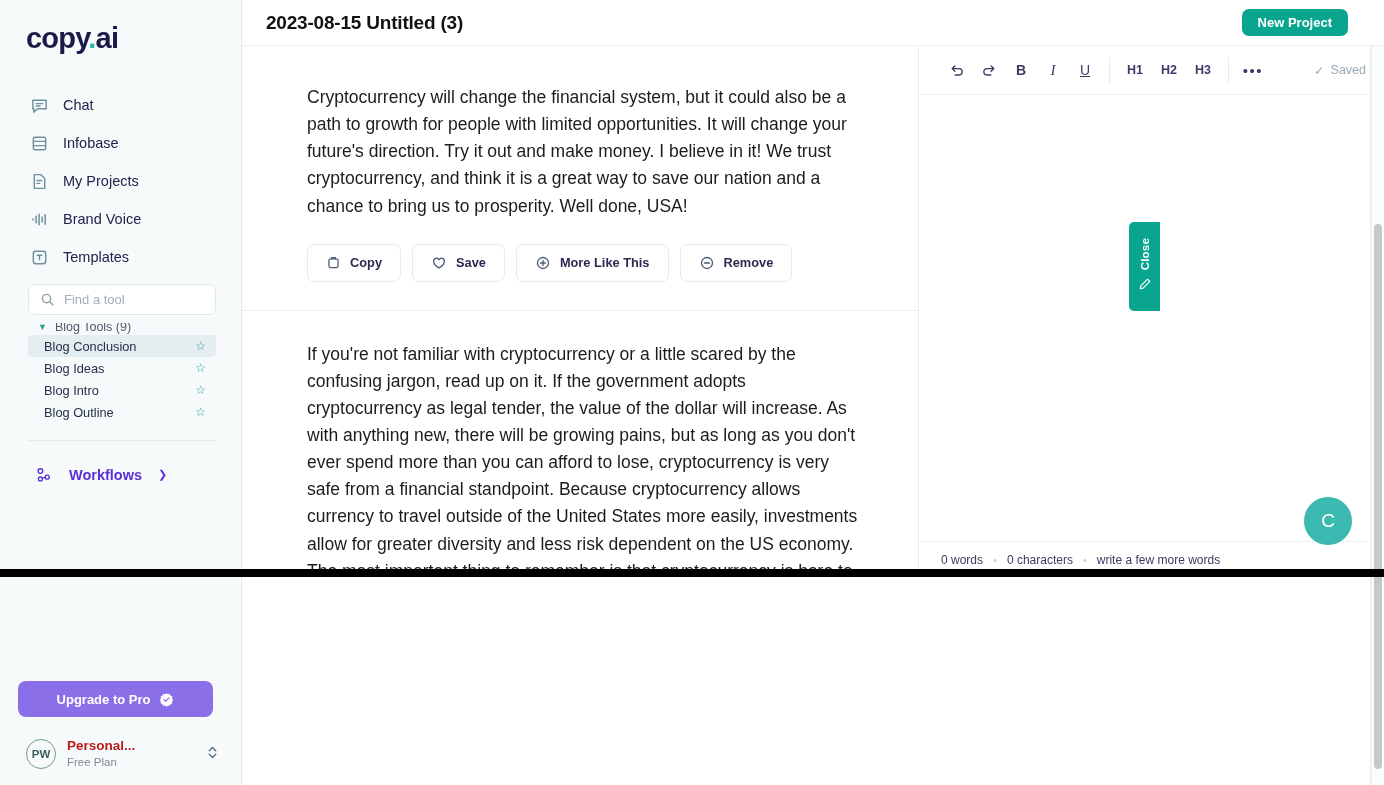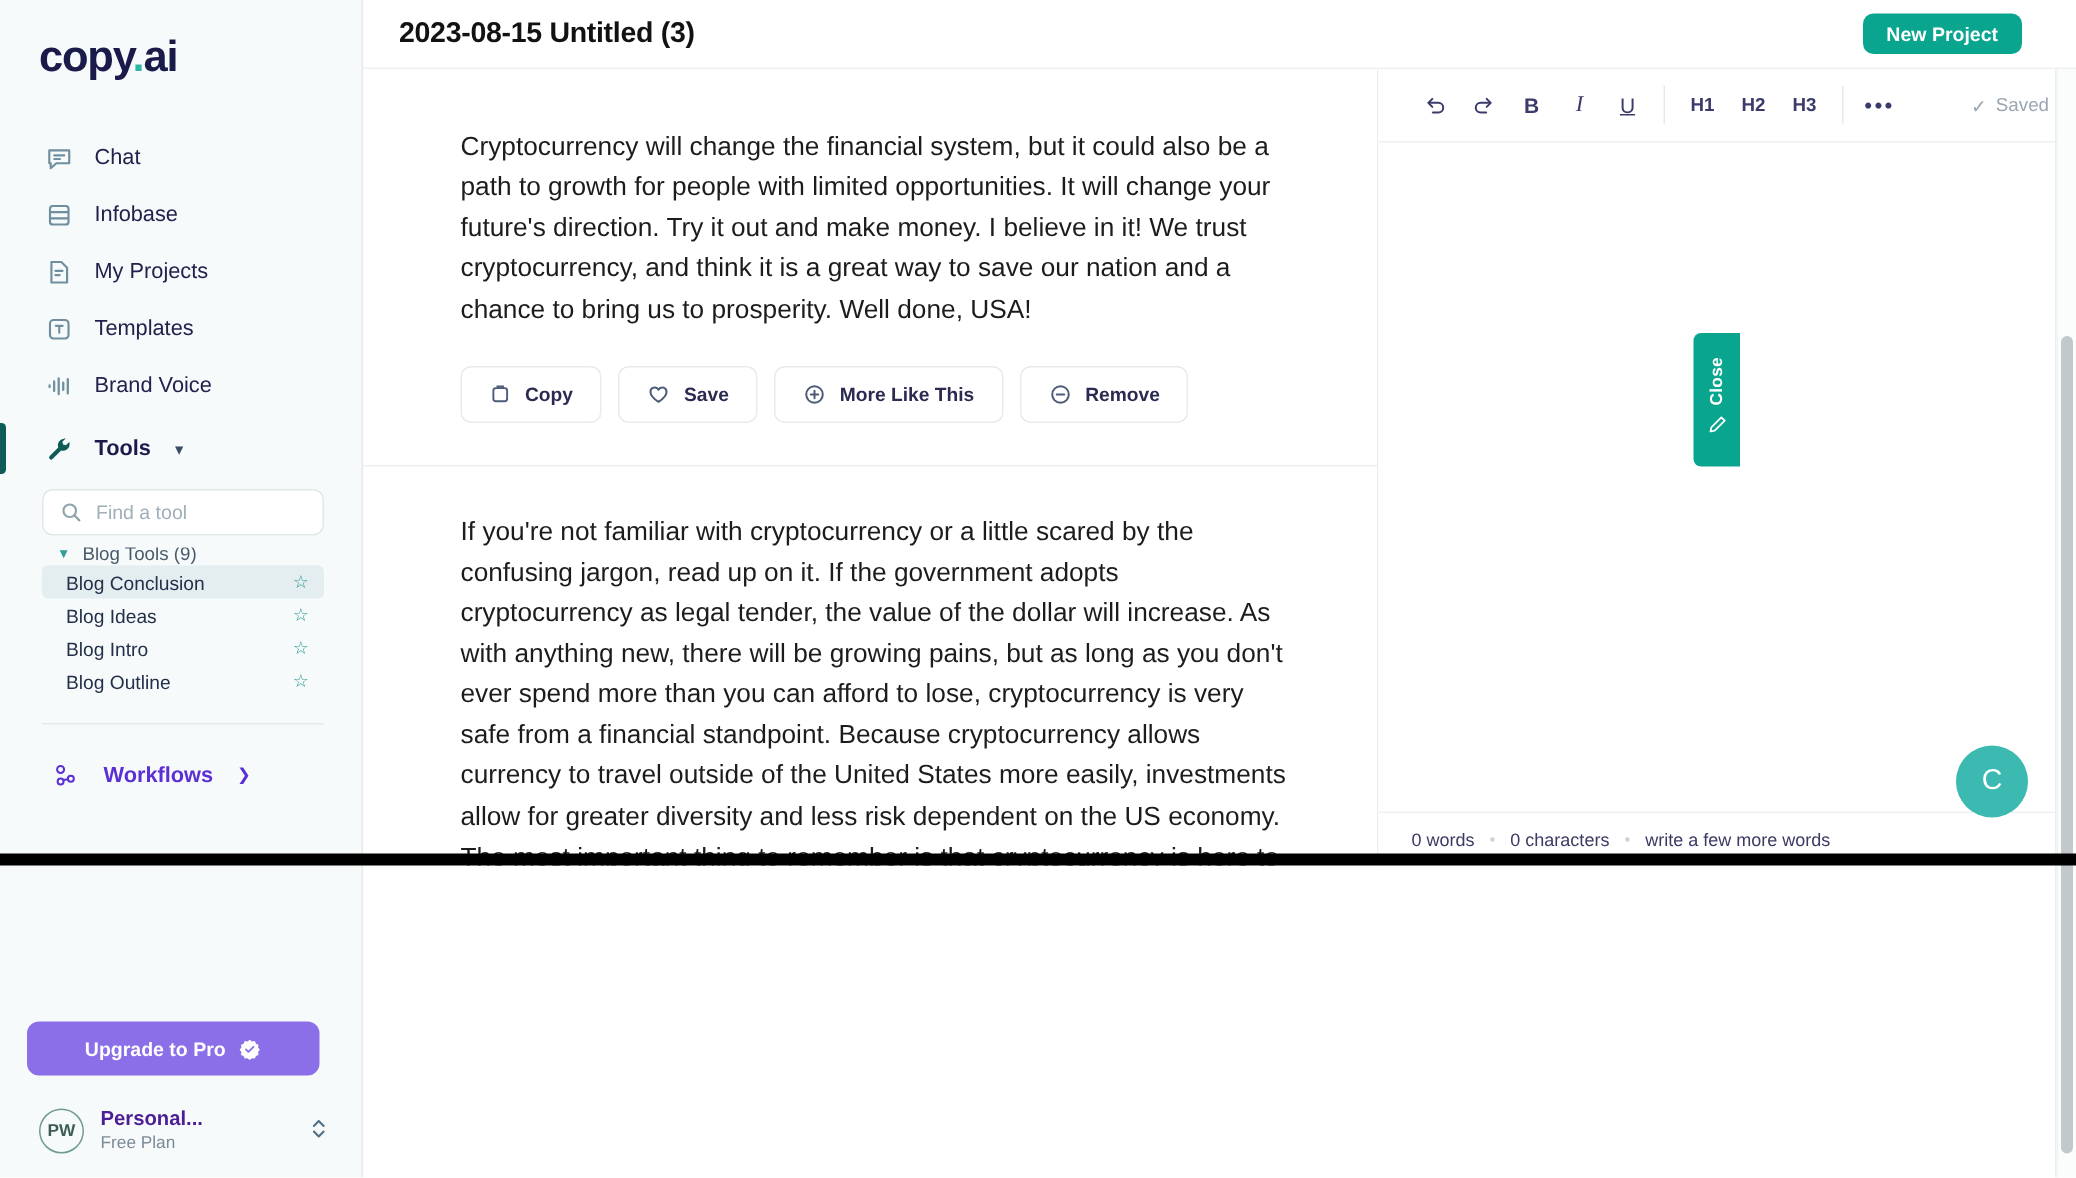--- a/index.html
+++ b/index.html
@@ -99,21 +99,21 @@
     display:flex; align-items:center; gap:11px;
     padding: 0 22px 0 26px; height:46px; cursor:pointer;
   }
   .avatar {
     width:30px; height:30px; border-radius:50%;
     border:1.4px solid #6f9a92; color:#3c5c58;
     display:flex; align-items:center; justify-content:center;
     font-size:11.5px; font-weight:600; flex:0 0 30px;
   }
   .profile-text { line-height:1.25; }
-  .profile-name { font-size:13.5px; font-weight:700; color:#4c1d95; }
+  .profile-name { font-size:13.5px; font-weight:700; color:#b91c1c; }
   .profile-plan { font-size:11.5px; color:#7b8b98; }
   .updown { margin-left:auto; color:#4f6f86; font-size:13px; }
 
   
   .main { flex:1; display:flex; flex-direction:column; min-width:0; position:relative;}
   .topbar {
     height:46px; display:flex; align-items:center;
     padding: 0 36px 0 24px; border-bottom:1px solid #edf1f2; background:#fff;
     flex:0 0 46px;
   }
@@ -265,47 +265,37 @@
           <svg width="19" height="19" viewBox="0 0 20 20" fill="none" stroke="currentColor" stroke-width="1.5">
             <path d="M4.5 2.8h7l4 4v10.4h-11z" stroke-linejoin="round"></path>
             <path d="M7.3 9h5M7.3 12h3" stroke-linecap="round"></path>
           </svg>
         </span>
         <span class="nav-label">My Projects</span>
       </div>
 
       <div class="nav-item">
         <span class="nav-ico">
+          <svg width="19" height="19" viewBox="0 0 20 20" fill="none" stroke="currentColor" stroke-width="1.6" stroke-linecap="round">
+            <path d="M3.2 9.4v1.2M6.4 6.6v6.8M9.6 4.4v11.2M12.8 7.4v5.2M16 5v10"></path>
+          </svg>
+        </span>
+        <span class="nav-label">Brand Voice</span>
+      </div>
+
+      <div class="nav-item">
+        <span class="nav-ico">
           <svg width="19" height="19" viewBox="0 0 20 20" fill="none" stroke="currentColor" stroke-width="1.5">
             <rect x="3.5" y="3.5" width="13" height="13" rx="2.5"></rect>
             <path d="M7.6 7.6h4.8M10 7.6v4.8" stroke-linecap="round"></path>
           </svg>
         </span>
         <span class="nav-label">Templates</span>
       </div>
 
-      <div class="nav-item">
-        <span class="nav-ico">
-          <svg width="19" height="19" viewBox="0 0 20 20" fill="none" stroke="currentColor" stroke-width="1.6" stroke-linecap="round">
-            <path d="M3.2 9.4v1.2M6.4 6.6v6.8M9.6 4.4v11.2M12.8 7.4v5.2M16 5v10"></path>
-          </svg>
-        </span>
-        <span class="nav-label">Brand Voice</span>
-      </div>
-
-      <div class="tools-row">
-        <span class="accent"></span>
-        <span class="nav-ico" style="color:#0f5c56">
-          <svg width="19" height="19" viewBox="0 0 20 20" fill="currentColor">
-            <path d="M13.6 2.6a4.6 4.6 0 00-4.3 6.2l-6 6a1.4 1.4 0 002 2l6-6a4.6 4.6 0 005.7-5.9l-2.3 2.3-2-.5-.5-2 2.3-2.3a4.7 4.7 0 00-.9-.1z"></path>
-          </svg>
-        </span>
-        <span class="nav-label">Tools</span>
-        <span class="chev">▾</span>
-      </div>
     </nav>
 
     <div class="search-box">
       <span style="color:#8fa3ad;display:inline-flex">
         <svg width="15" height="15" viewBox="0 0 18 18" fill="none" stroke="currentColor" stroke-width="1.7">
           <circle cx="7.8" cy="7.8" r="5"></circle>
             <path d="M11.5 11.5l4 4" stroke-linecap="round"></path>
         </svg>
       </span>
       <input type="text" placeholder="Find a tool" style="">

